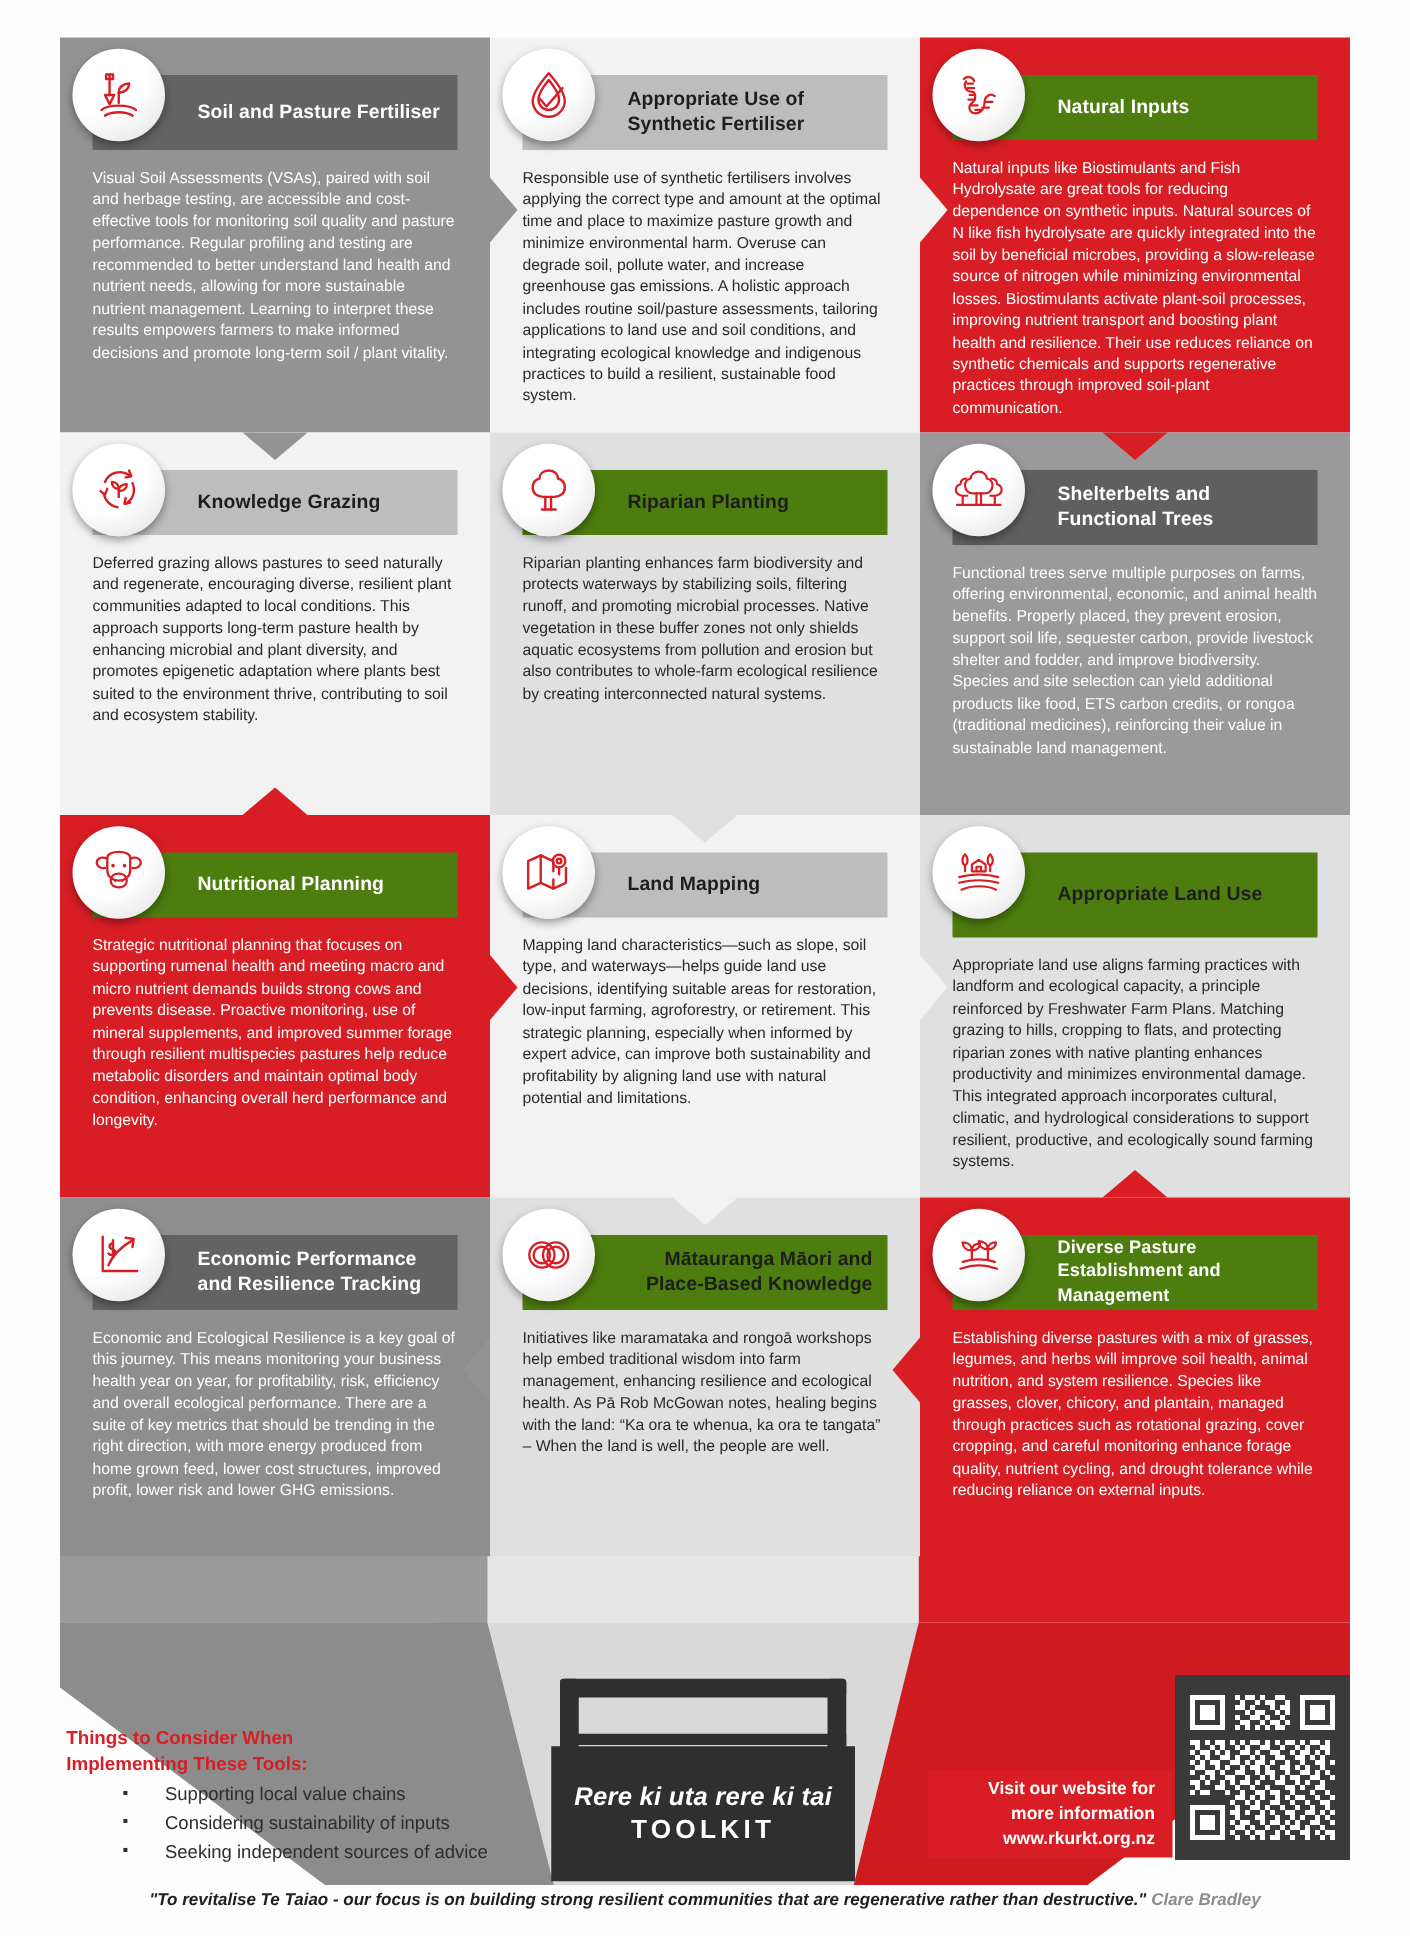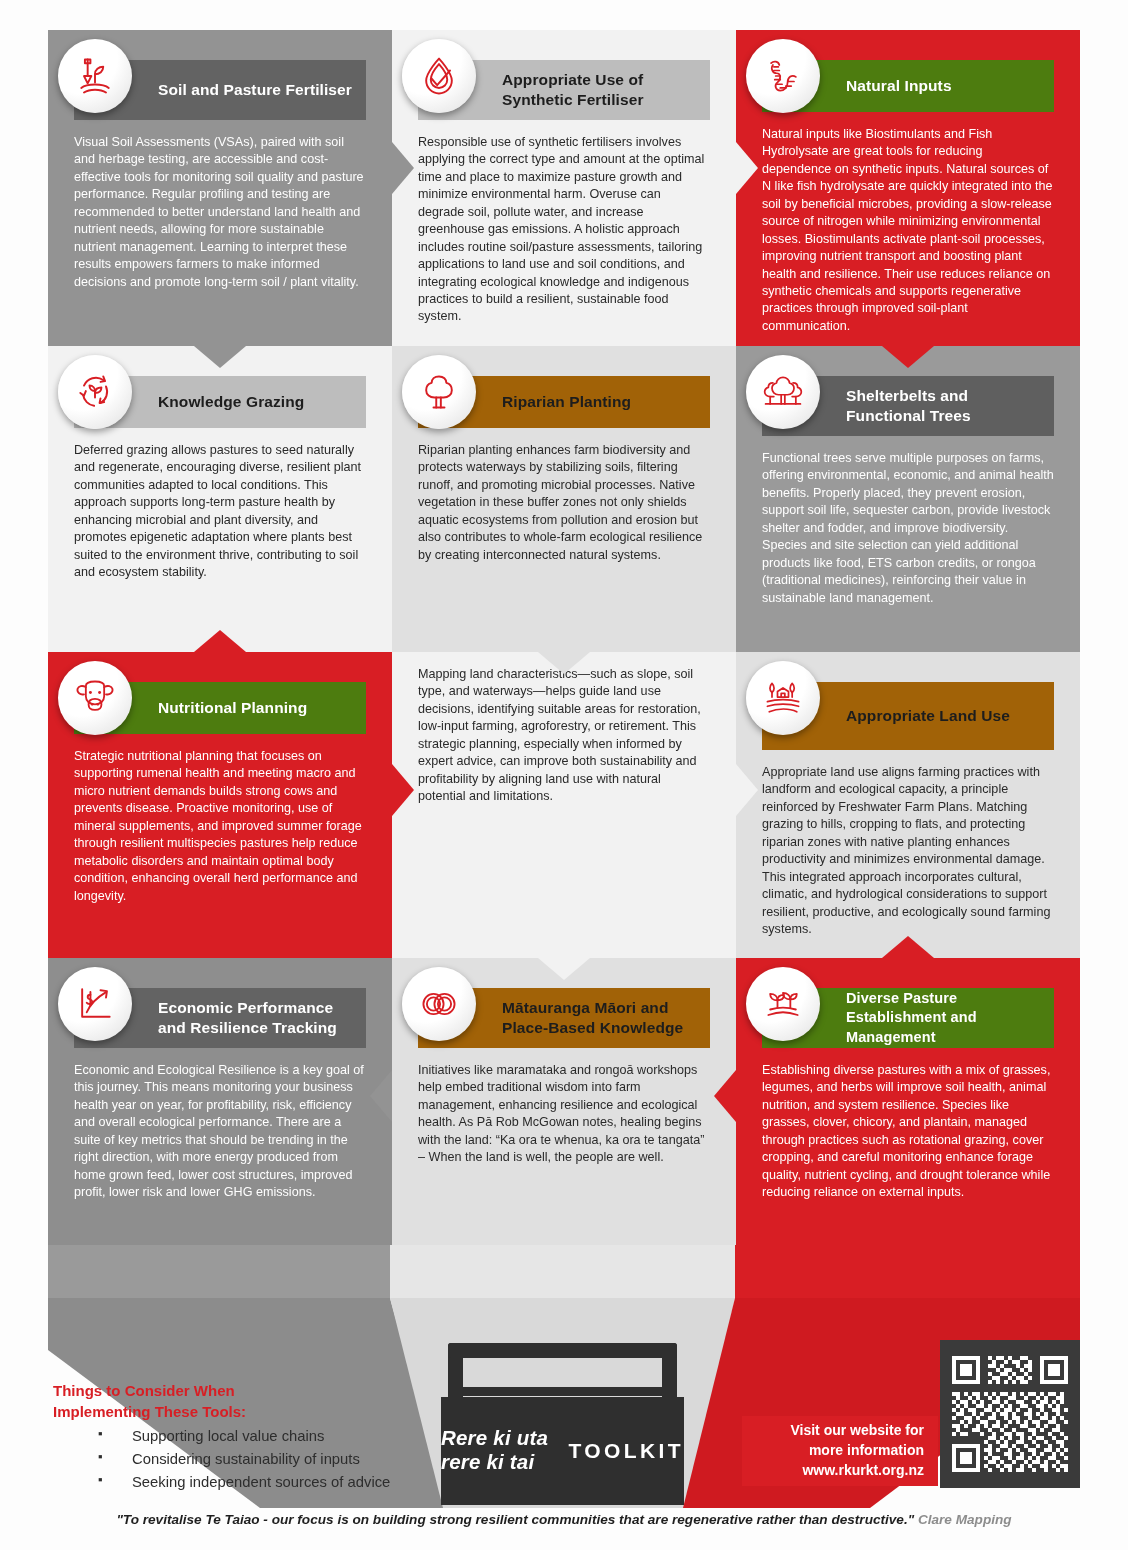--- a/index.html
+++ b/index.html
@@ -48,21 +48,21 @@
     display: flex;
     align-items: center;
     padding-left: 84px;
     padding-right: 12px;
   }
   .card-head.h2 { height: 60px; }
   .head-dark  { background: #4d7c0f; }
   .head-gray  { background: #636363; }
   .head-gray2 { background: #5f5f5f; }
   .head-lgray { background: #bdbdbd; }
-  .head-white { background: #a16207; }
+  .head-white { background: #4d7c0f; text-align: right; }
   .head-title {
     font-size: 15.5px;
     font-weight: bold;
     line-height: 1.32;
     letter-spacing: .1px;
   }
   .t-white { color: #ffffff; }
   .t-dark  { color: #1d1d1d; }
 
   
@@ -139,21 +139,21 @@
     position: absolute; left: 7px; top: 8px; width: 229px; height: 15px;
     background: #2f2f2f; border-radius: 3px;
   }
   .tk-rail2 {
     position: absolute; left: 7px; top: 52px; width: 229px; height: 9px;
     background: #2f2f2f;
   }
   .tk-panel {
     position: absolute; left: 0px; top: 62px; width: 243px; height: 108px;
     background: #2f2f2f;
-    display: flex; align-items: center; justify-content: center;
+    display: flex; flex-direction: column; align-items: center; justify-content: center;
   }
   .tk-line1 {
     color: #ffffff; font-style: italic; font-weight: bold;
     font-size: 20.5px; letter-spacing: .2px; margin-bottom: 2px;
   }
   .tk-line2 {
     color: #ffffff; font-weight: bold; font-size: 21px;
     letter-spacing: 3.4px;
   }
 
@@ -350,20 +350,34 @@
             </svg>
           </span>
           <span class="head-title t-white">Nutritional Planning</span>
         </div>
         <div class="card-text tx-white">Strategic nutritional planning that focuses on supporting rumenal health and meeting macro and micro nutrient demands builds strong cows and prevents disease. Proactive monitoring, use of mineral supplements, and improved summer forage through resilient multispecies pastures help reduce metabolic disorders and maintain optimal body condition, enhancing overall herd performance and longevity.</div>
       </div>
     </div>
 
     <div class="card bg-light" style="left:344px; top:622px; height:306px;">
       <div class="body-pad">
+        <div class="card-head head-lgray" style="height:52px;">
+          <span class="badge">
+            <svg viewBox="0 0 48 48" fill="none" stroke="#d81e24" stroke-width="2.1" stroke-linecap="round" stroke-linejoin="round">
+              <path d="M6 14 l11-5 v24 l-11 5 z"></path>
+              <path d="M17 9 l11 5 v9"></path>
+              <path d="M17 33 l11 5 v-8"></path>
+              <path d="M28 38 l11-5 v-13"></path>
+              <circle cx="33" cy="14" r="5.5"></circle>
+              <circle cx="33" cy="14" r="2"></circle>
+              <path d="M33 19.5 l0 6"></path>
+            </svg>
+          </span>
+          <span class="head-title t-dark">Land Mapping</span>
+        </div>
         <div class="card-text tx-dark">Mapping land characteristics—such as slope, soil type, and waterways—helps guide land use decisions, identifying suitable areas for restoration, low-input farming, agroforestry, or retirement. This strategic planning, especially when informed by expert advice, can improve both sustainability and profitability by aligning land use with natural potential and limitations.</div>
       </div>
     </div>
 
     <div class="card bg-light2" style="left:688px; top:622px; height:306px;">
       <div class="body-pad">
         <div class="card-head head-white" style="height:68px;">
           <span class="badge">
             <svg viewBox="0 0 48 48" fill="none" stroke="#d81e24" stroke-width="1.9" stroke-linecap="round" stroke-linejoin="round">
               <path d="M12 18 c-3-2-3-7 0-10 3 3 3 8 0 10 z"></path>
@@ -725,16 +739,16 @@
         <rect x="20" y="28" width="1" height="1"></rect>
           <rect x="23" y="28" width="1" height="1"></rect>
           <rect x="26" y="28" width="1" height="1"></rect>
           <rect x="28" y="28" width="1" height="1"></rect>
       </g>
     </svg>
   </div>
 
   <div class="quote">
     <span>"To revitalise Te Taiao - our focus is on building strong resilient communities that are regenerative rather than destructive."</span>
-    <span class="author">Clare Mapping</span>
+    <span class="author">Clare Bradley</span>
   </div>
 
 </div>
 
 </body></html>

